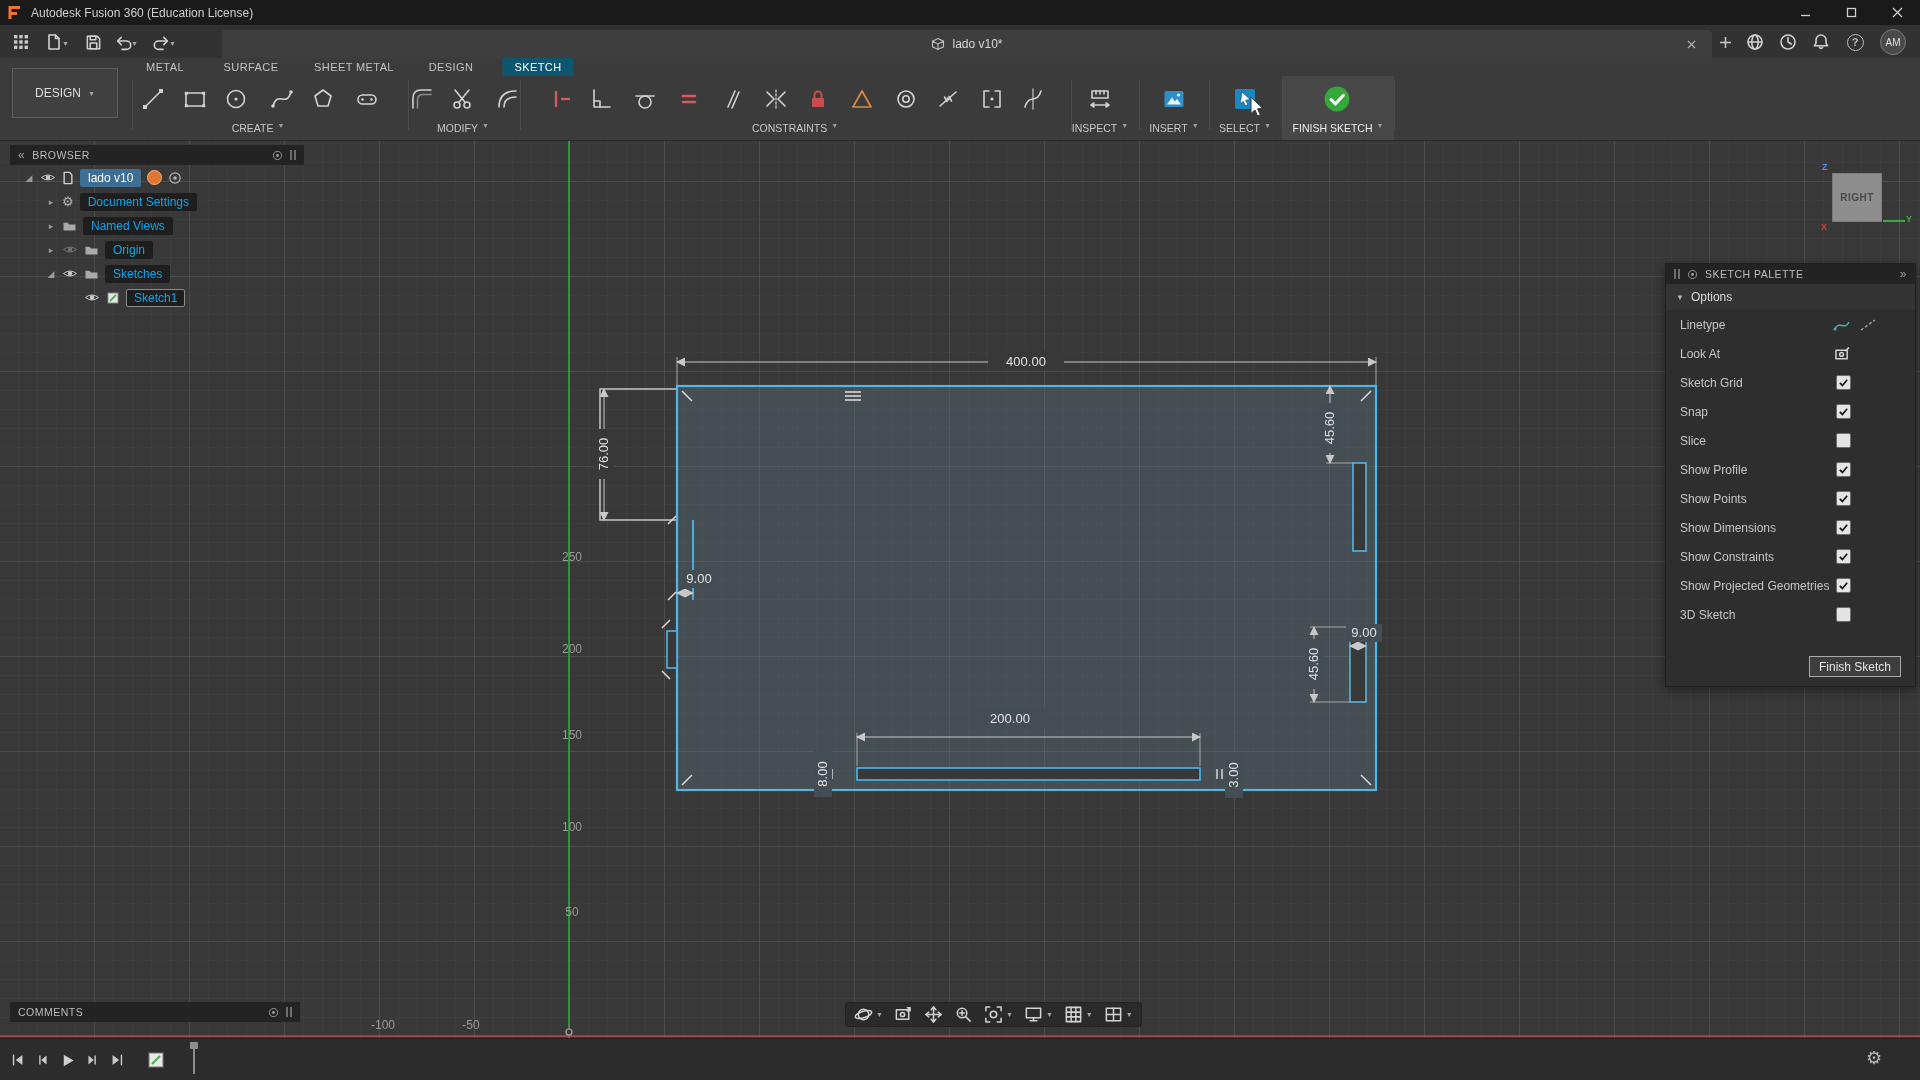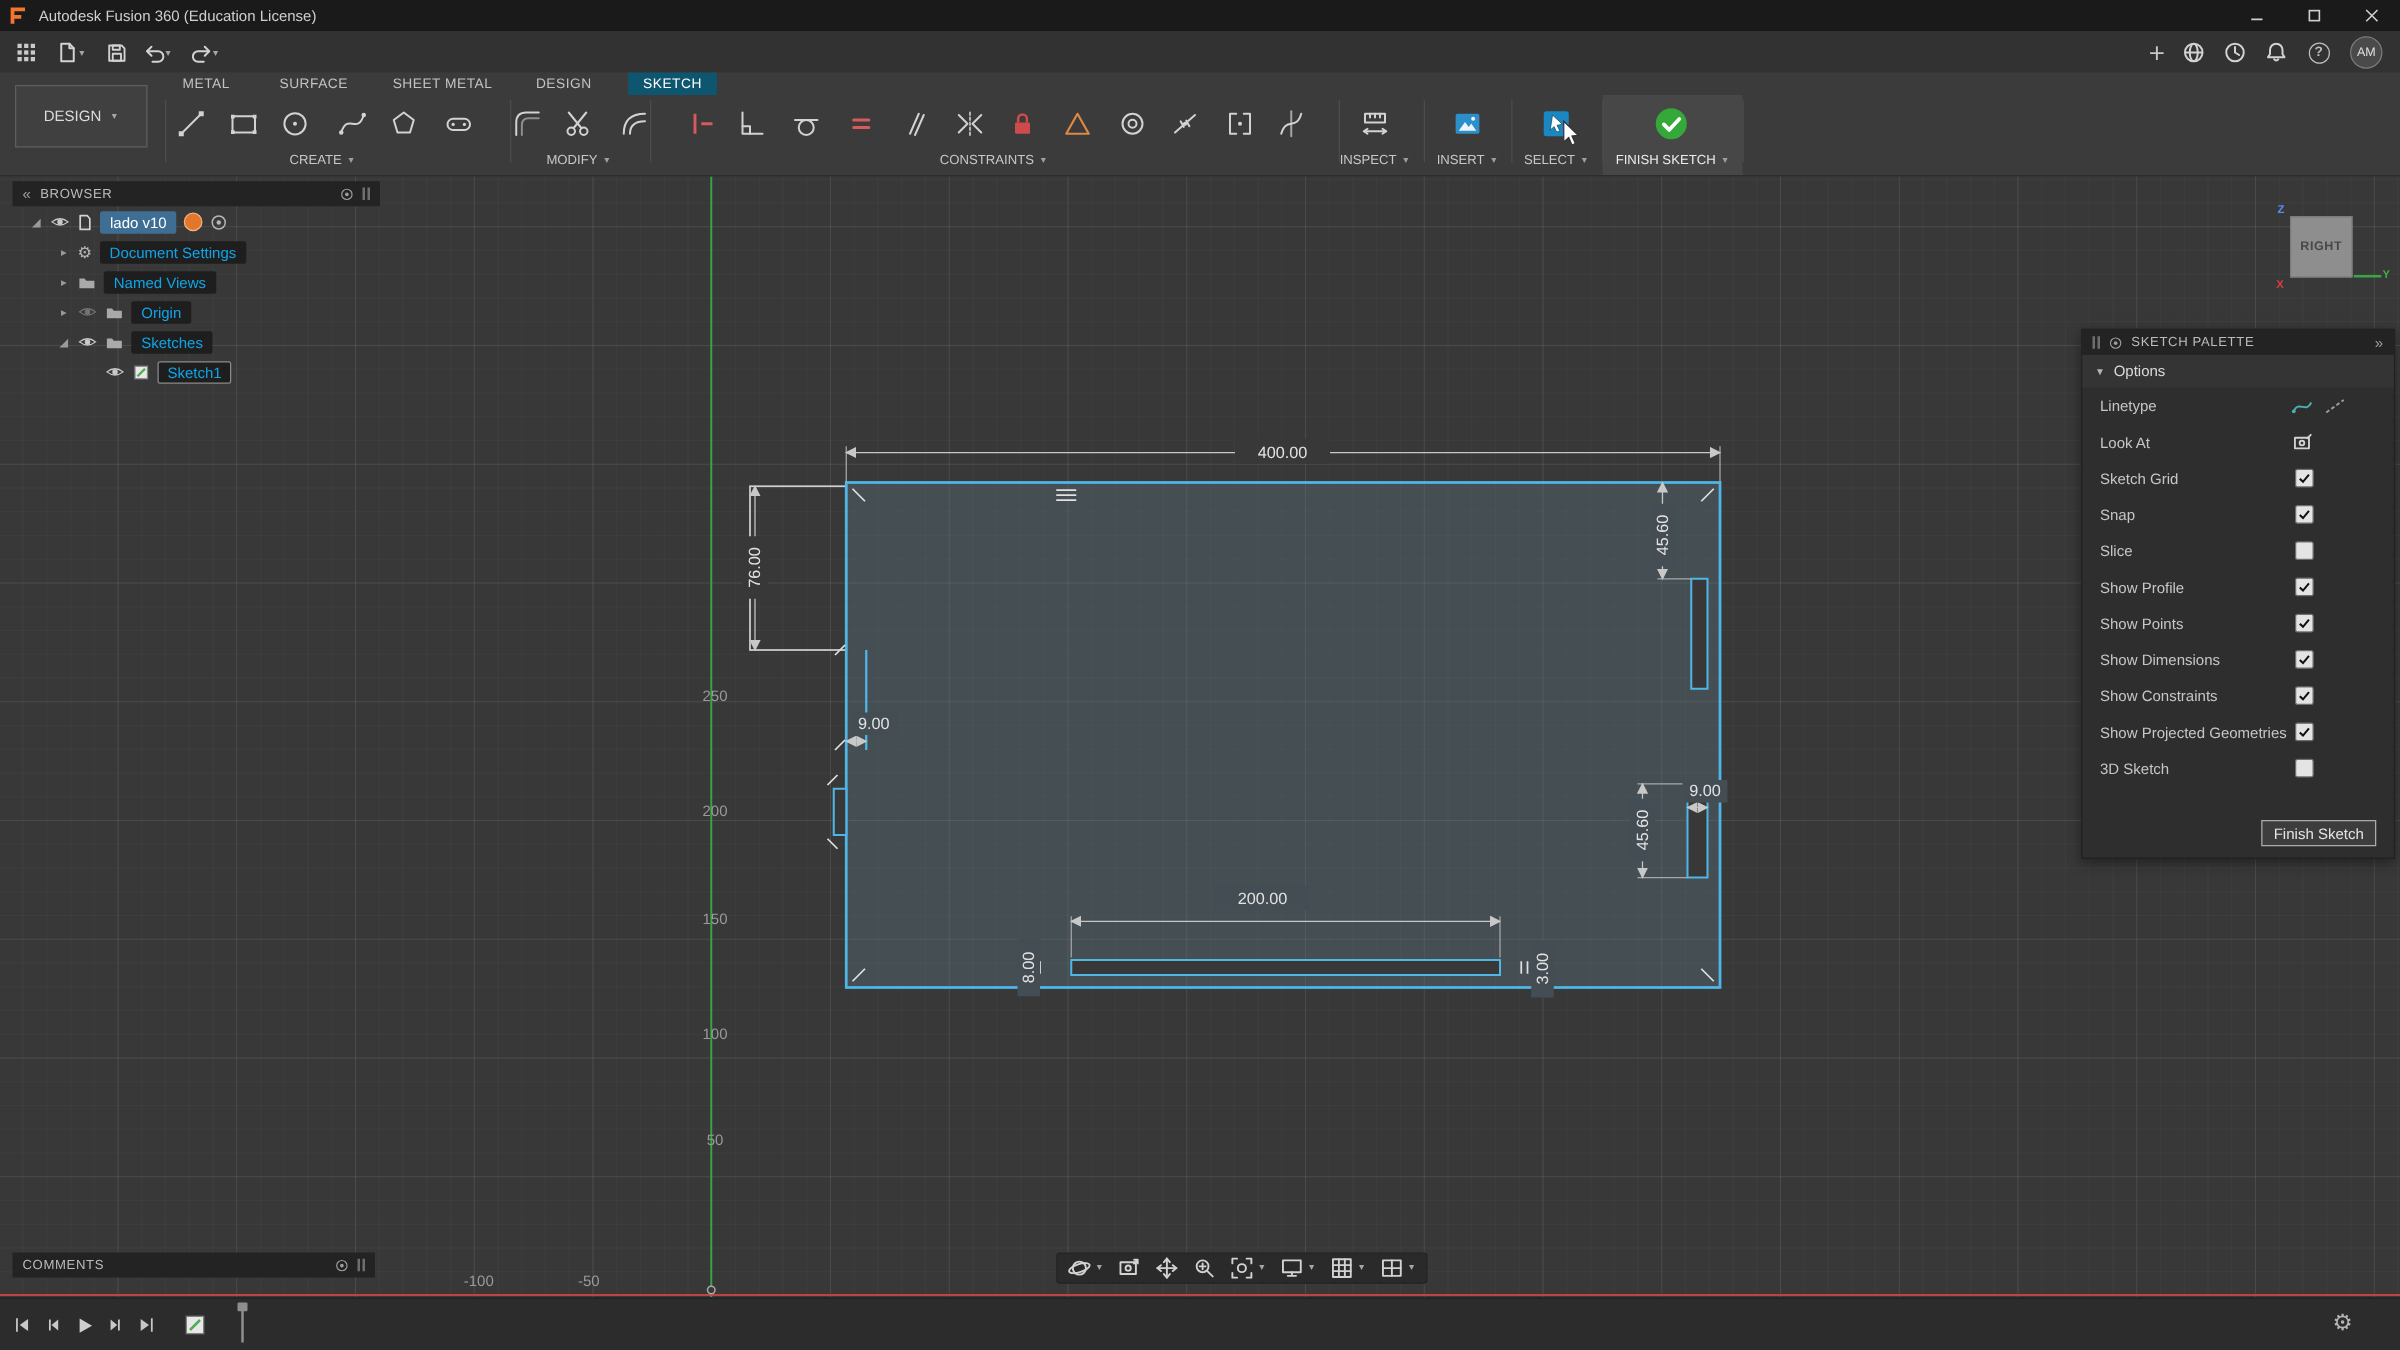--- a/index.html
+++ b/index.html
@@ -20,21 +20,21 @@
 .helpbtn{width:17px;height:17px;border:1.4px solid #BDBDBD;border-radius:50%;display:flex;align-items:center;justify-content:center;font-size:11px;color:#BDBDBD;font-weight:bold}
 .avatar{position:absolute;left:1880px;top:4px;width:26px;height:26px;border-radius:50%;background:#4A4A4A;border:1px solid #7A7A7A;display:flex;align-items:center;justify-content:center;font-size:10px;font-weight:normal;color:#E0E0E0}
 
 .ribbon{position:absolute;top:58px;left:0;right:0;height:83px;background:#3B3B3B;border-bottom:1px solid #2D2D2D;z-index:60}
 .designbox{position:absolute;left:12px;top:10px;width:106px;height:50px;border:1px solid #5E5E5E;background:#404040;display:flex;align-items:center;justify-content:center;gap:7px;font-size:12px;color:#DCDCDC}
 .rtab{position:absolute;top:0;height:18px;transform:translateX(-50%);display:flex;align-items:center;padding:0 12px;font-size:11px;color:#C2C2C2;letter-spacing:.4px;white-space:nowrap}
 .rtab.active{background:#0E5570;color:#FFF}
 .finishblock{position:absolute;left:1282px;top:18px;width:112px;height:64px;background:#474747}
 .tool{position:absolute;top:22px;width:36px;height:38px;display:flex;align-items:center;justify-content:center}
 .ti{stroke:#D2D2D2;fill:none;stroke-width:1.6;stroke-linecap:round;stroke-linejoin:round}
-.glabel{position:absolute;top:64px;transform:translateX(-50%);font-size:10.5px;color:#C8C8C8;display:flex;gap:4px;align-items:center;white-space:nowrap}
+.glabel{position:absolute;top:64px;transform:translateX(-50%);font-size:10.5px;color:#C8C8C8;display:flex;gap:4px;align-items:flex-start;white-space:nowrap}
 .glabel .c{font-size:7px;color:#9E9E9E}
 .rdiv{position:absolute;top:22px;width:1px;height:50px;background:#4C4C4C}
 
 .canvas{position:absolute;top:141px;left:0;width:1920px;height:897px;background-color:#383838;
 background-image:
 linear-gradient(rgba(255,255,255,.07) 1px,transparent 1px),
 linear-gradient(90deg,rgba(255,255,255,.07) 1px,transparent 1px),
 linear-gradient(rgba(255,255,255,.028) 1px,transparent 1px),
 linear-gradient(90deg,rgba(255,255,255,.028) 1px,transparent 1px);
 background-size:95px 95px,95px 95px,19px 19px,19px 19px;
@@ -143,20 +143,31 @@
   </div>
     <span class="crt" style="left:131px;top:15px">▼</span>
   <div class="tbico" style="left:148px">
     <svg width="19" height="17" viewBox="0 0 19 17" class="ti">
         <path d="M15 7 H6.5 a4.2 4.2 0 0 0 0 8.4 H11"></path>
         <path d="M11.8 3.4 L15.4 7 L11.8 10.6"></path>
       </svg>
   </div>
     <span class="crt" style="left:169px;top:15px">▼</span>
 
+  <div class="doctab">
+    <svg width="14" height="14" viewBox="0 0 14 14">
+        <path d="M7 1.5 L12.5 4.2 V9.8 L7 12.5 L1.5 9.8 V4.2 Z M1.5 4.2 L7 7 L12.5 4.2 M7 7 V12.5" stroke="#BDBDBD" fill="none" stroke-width="1.1"></path>
+      </svg>
+    <span>lado v10*</span>
+    <div class="close">
+        <svg width="9" height="9" viewBox="0 0 10 10">
+          <path d="M1 1 L9 9 M9 1 L1 9" stroke="#BDBDBD" stroke-width="1.3"></path>
+        </svg>
+      </div>
+  </div>
   <div class="plusbtn">
       <svg width="13" height="13" viewBox="0 0 12 12">
         <path d="M6 1 V11 M1 6 H11" stroke="#C9C9C9" stroke-width="1.4"></path>
       </svg>
     </div>
 
   <div class="tbico" style="left:1742px">
     <svg width="18" height="18" viewBox="0 0 18 18" class="ti" stroke-width="1.2">
         <circle cx="9" cy="9" r="7"></circle>
         <ellipse cx="9" cy="9" rx="3.2" ry="7"></ellipse>

